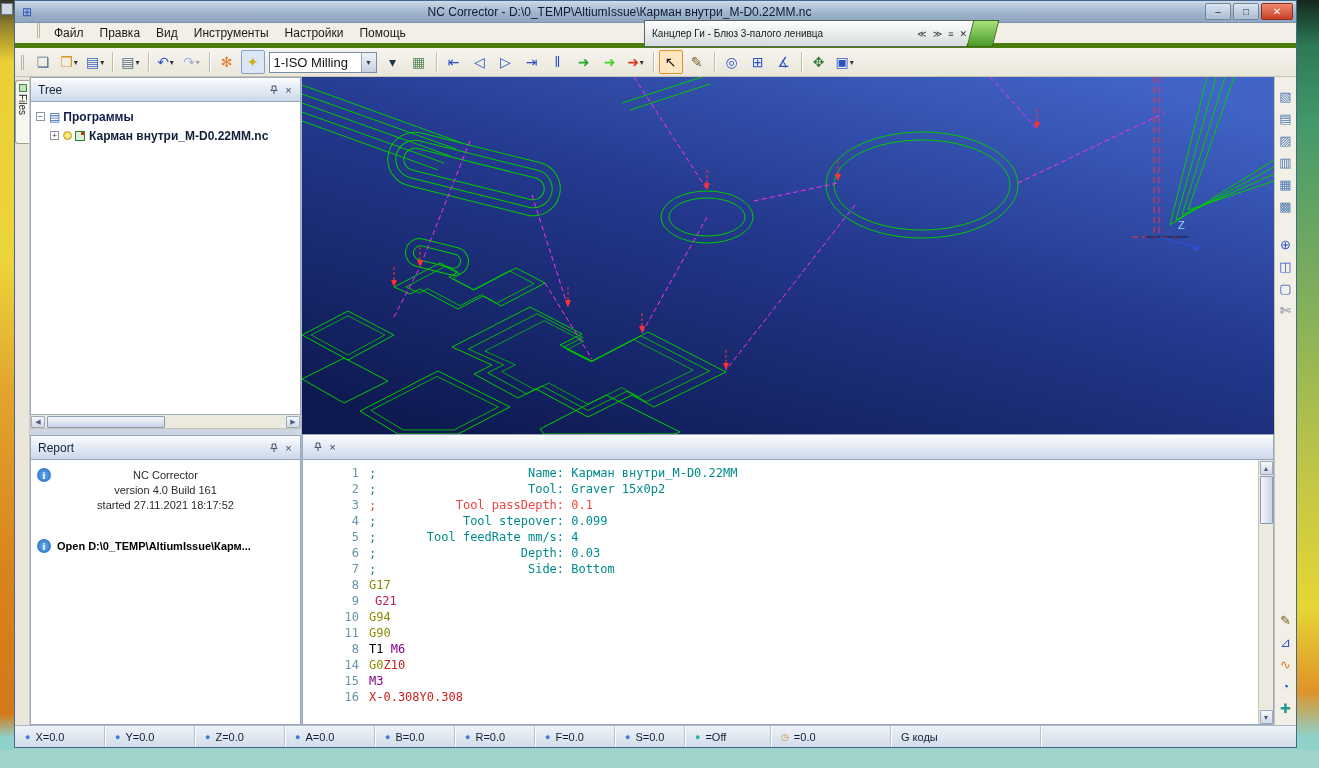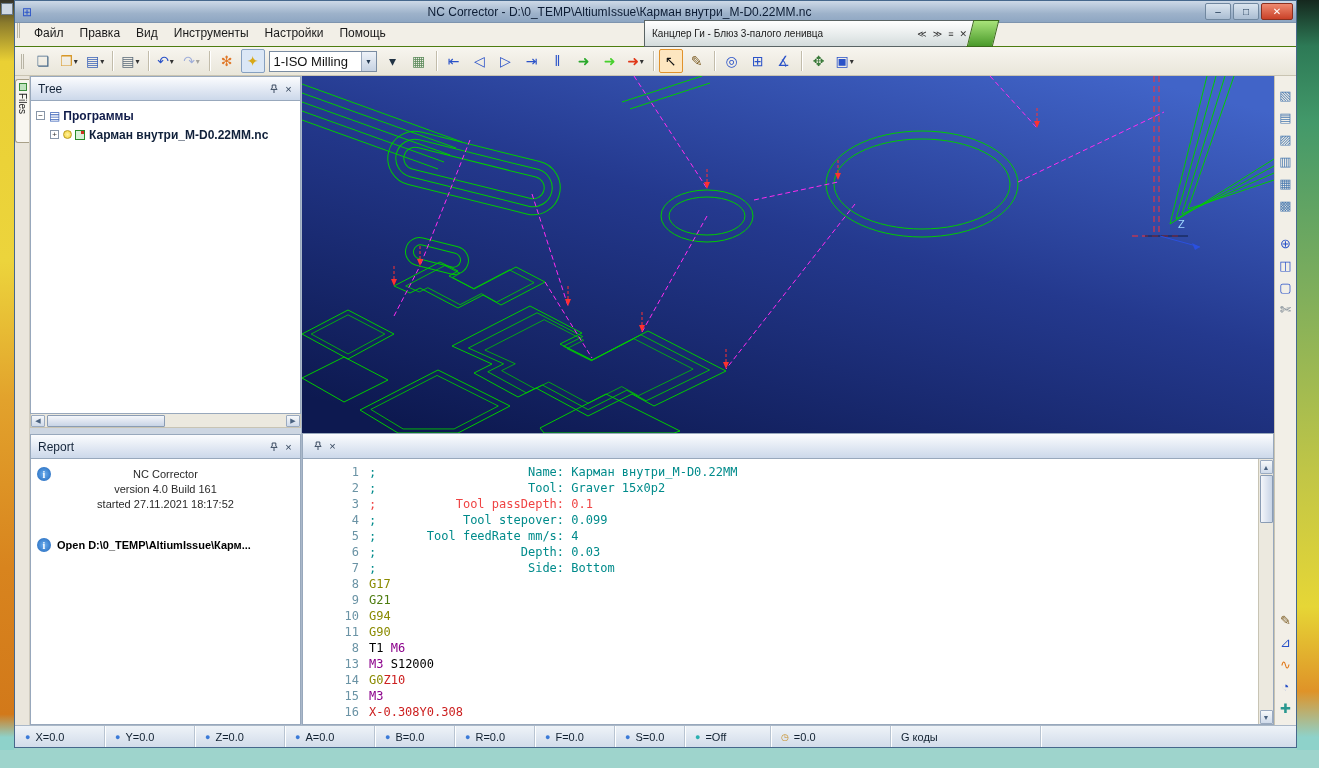--- a/index.html
+++ b/index.html
@@ -15,21 +15,21 @@
 
   
   .window{position:absolute;left:14px;top:0;width:1283px;height:748px;border:1px solid #46688c;display:flex;flex-direction:column;background:#cfd8e4}
 
   .titlebar{flex:0 0 22px;height:22px;background:linear-gradient(180deg,#cdd9e7,#9db2ca 60%,#8ea6c2);display:flex;align-items:center;padding:0 3px;border-bottom:1px solid #7e94ae}
   .app-icon{width:18px;text-align:center;color:#2a52c8;font-size:12px}
   .title-text{flex:1;text-align:center;color:#0c1c34;font-size:12px;white-space:nowrap;overflow:hidden}
   .wbtn{width:26px;height:17px;margin-left:2px;border:1px solid #70879f;border-radius:2px;display:flex;align-items:center;justify-content:center;font-size:10px;color:#16304e;background:linear-gradient(#dbe5ef,#aabdd2)}
   .wbtn.close-button{width:32px;background:linear-gradient(#ef8a70,#c94128);color:#fff;border-color:#8a3020}
 
-  .menubar{flex:0 0 24px;background:#f2efe7;border-bottom:1px solid #4d7c0f;display:flex;align-items:flex-start;padding-left:0}
+  .menubar{flex:0 0 24px;background:#f2efe7;border-bottom:5px solid #4d7c0f;display:flex;align-items:flex-start;padding-left:20px}
   .grip{width:5px;height:15px;border-left:3px double #b8b4a4;margin:0 4px 0 2px}
   .menu-item{padding:3px 8px;color:#1a1a1a;white-space:nowrap}
 
   .toolbar{flex:0 0 29px;background:linear-gradient(#f7f5ef,#e9e6da);border-bottom:1px solid #c9c4b2;display:flex;align-items:center;padding-left:4px}
   .tb-btn{height:24px;min-width:24px;display:flex;align-items:center;justify-content:center;border:1px solid transparent;border-radius:2px;padding:0 2px;margin:0 1px}
   .tb-btn.active{border-color:#e0922c;background:#fde6c0}
   .tb-btn.pressed{border-color:#86a0c0;background:#dbe7f6}
   .tb-btn.disabled{opacity:.4}
   .tb-glyph{font-size:14px;line-height:1}
   .tb-dd{font-size:8px;color:#333;margin-left:1px}
@@ -422,25 +422,24 @@
       <div class="code-wrap">
         <div class="code-scroll">
             <div class="code-line"><span class="ln" style="color: rgb(106, 147, 165);">1</span><span class="ct"><span style="color: rgb(0, 139, 139);">;                     Name: Карман внутри_M-D0.22MM</span></span></div>
             <div class="code-line"><span class="ln" style="color: rgb(106, 147, 165);">2</span><span class="ct"><span style="color: rgb(0, 139, 139);">;                     Tool: Graver 15x0p2</span></span></div>
             <div class="code-line"><span class="ln" style="color: rgb(106, 147, 165);">3</span><span class="ct"><span style="color: #ef4444;">;           Tool passDepth: 0.1</span></span></div>
             <div class="code-line"><span class="ln" style="color: rgb(106, 147, 165);">4</span><span class="ct"><span style="color: rgb(0, 139, 139);">;            Tool stepover: 0.099</span></span></div>
             <div class="code-line"><span class="ln" style="color: rgb(106, 147, 165);">5</span><span class="ct"><span style="color: rgb(0, 139, 139);">;       Tool feedRate mm/s: 4</span></span></div>
             <div class="code-line"><span class="ln" style="color: rgb(106, 147, 165);">6</span><span class="ct"><span style="color: rgb(0, 139, 139);">;                    Depth: 0.03</span></span></div>
             <div class="code-line"><span class="ln" style="color: rgb(106, 147, 165);">7</span><span class="ct"><span style="color: rgb(0, 139, 139);">;                     Side: Bottom</span></span></div>
             <div class="code-line"><span class="ln" style="color: rgb(106, 147, 165);">8</span><span class="ct"><span style="color: rgb(138, 138, 0);">G17</span></span></div>
-            <div class="code-line"><span class="ln" style="color: rgb(106, 147, 165);">9</span><span class="ct"><span style="color: #4d7c0f;">G21</span></span></div>
+            <div class="code-line"><span class="ln" style="color: rgb(106, 147, 165);">9</span><span class="ct"><span style="color: #be185d; margin-left: 6px;">G21</span></span></div>
             <div class="code-line"><span class="ln" style="color: rgb(106, 147, 165);">10</span><span class="ct"><span style="color: rgb(138, 138, 0);">G94</span></span></div>
             <div class="code-line"><span class="ln" style="color: rgb(106, 147, 165);">11</span><span class="ct"><span style="color: rgb(138, 138, 0);">G90</span></span></div>
             <div class="code-line"><span class="ln" style="color: rgb(106, 147, 165);">8</span><span class="ct"><span style="color: rgb(0, 0, 0);">T1</span><span style="color: rgb(0, 0, 0);"> </span><span style="color: rgb(139, 0, 139);">M6</span></span></div>
-            <div class="code-line"><span class="ln" style="color: rgb(106, 147, 165);">13</span><span class="ct"><span style="color: rgb(139, 0, 139);">M3</span><span style="color: rgb(0, 0, 0);"> S12000</span></span></div>
             <div class="code-line"><span class="ln" style="color: rgb(106, 147, 165);">14</span><span class="ct"><span style="color: rgb(138, 138, 0);">G0</span><span style="color: rgb(204, 32, 32);">Z10</span></span></div>
             <div class="code-line"><span class="ln" style="color: rgb(106, 147, 165);">15</span><span class="ct"><span style="color: rgb(139, 0, 139);">M3</span></span></div>
             <div class="code-line"><span class="ln" style="color: rgb(106, 147, 165);">16</span><span class="ct"><span style="color: rgb(204, 32, 32);">X-0.308Y0.308</span></span></div>
           </div>
         <div class="vscroll">
           <span class="varrow">▲</span>
           <span class="vtrack">
               <span class="vthumb"></span>
             </span>
           <span class="varrow">▼</span>

